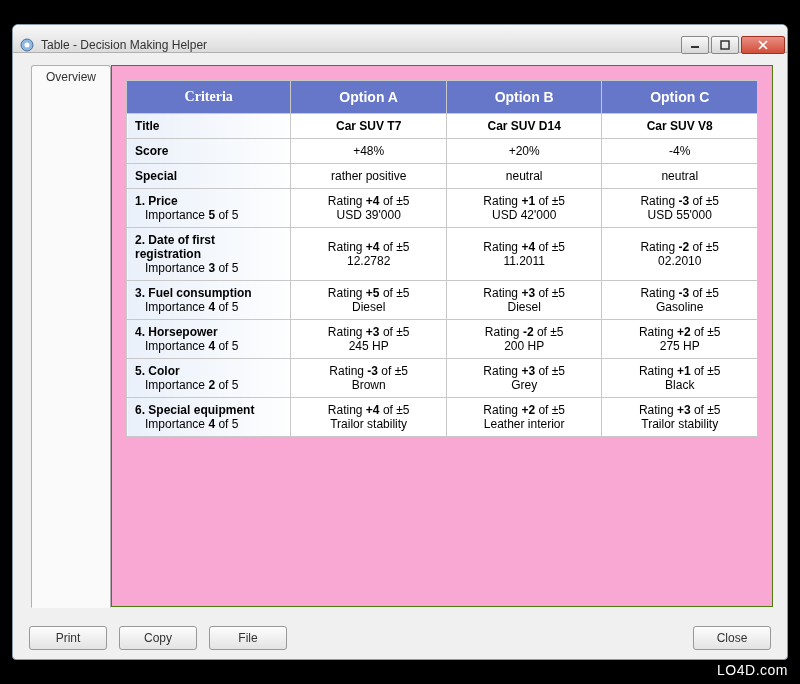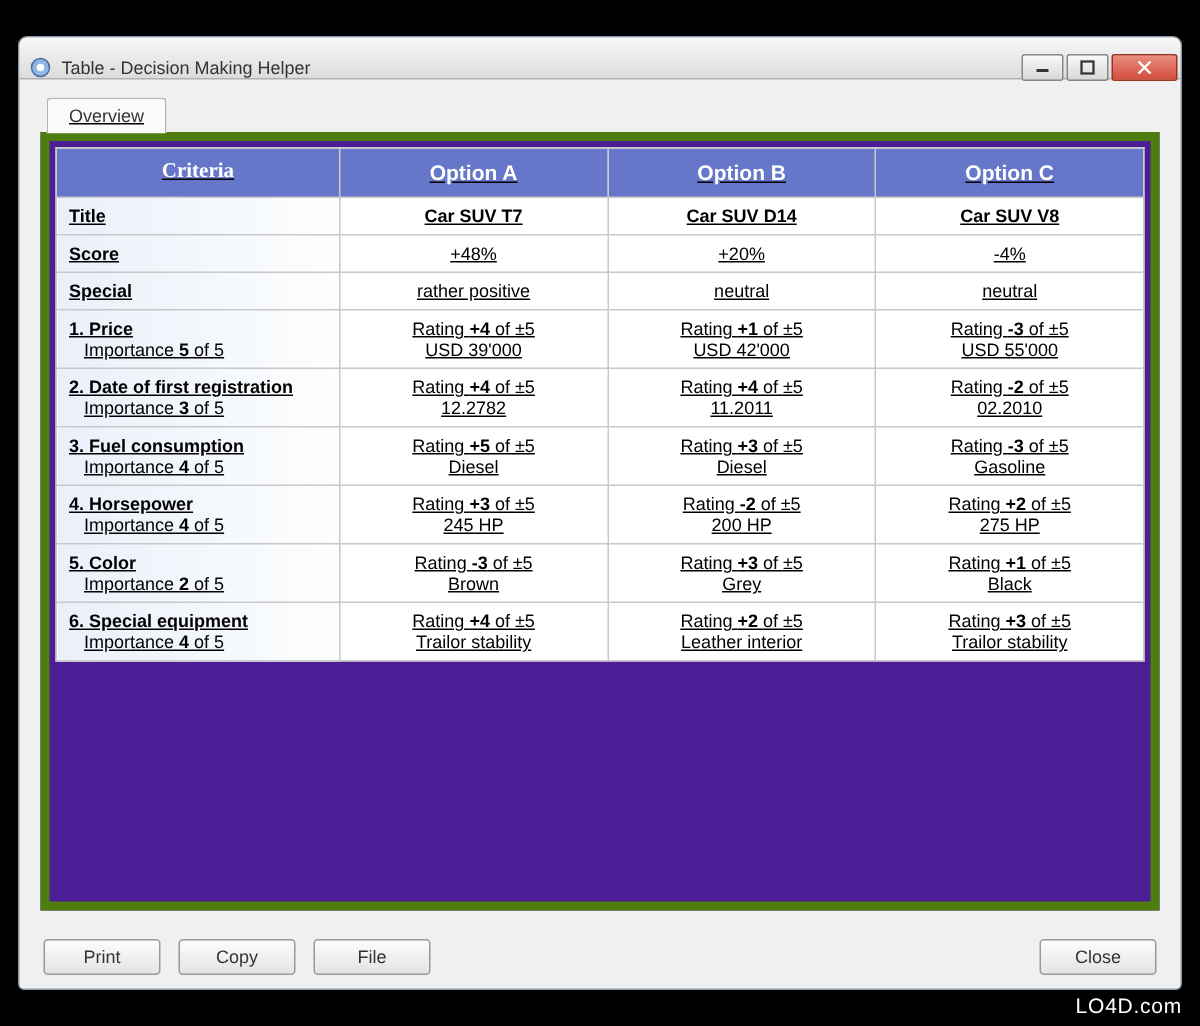--- a/index.html
+++ b/index.html
@@ -49,38 +49,38 @@
     }
     .win-btn.close {
       background: linear-gradient(to bottom, #ea8f83, #d14d3a);
       border-color: #a03020;
       color: #fff;
       width: 44px;
     }
     .client {
       flex: 1;
       padding: 12px 14px 10px 14px;
-      display: flex; flex-direction: column; text-decoration: underline;
+      display: flex; flex-direction: row;
     }
     .tab-strip { display: flex; margin-bottom: -1px; padding-left: 4px; }
     .tab {
       background: #fafafa;
       border: 1px solid #b0b0b0;
       border-bottom: 1px solid #fafafa;
       padding: 4px 14px;
       border-radius: 3px 3px 0 0;
       font-size: 12px;
       color: #333;
       position: relative; z-index: 2;
     }
     .panel {
       flex: 1;
-      border: 6px solid #4d7c0f;
-      background: #4c1d95;
-      padding: 4px;
+      border: 1px solid #4d7c0f;
+      background: #f9a8d4;
+      padding: 14px;
       overflow: auto;
       position: relative;
     }
     table.decision {
       width: 100%;
       border-collapse: collapse;
       background: #fff;
     }
     table.decision th, table.decision td {
       border: 1px solid #c8c8c8;

